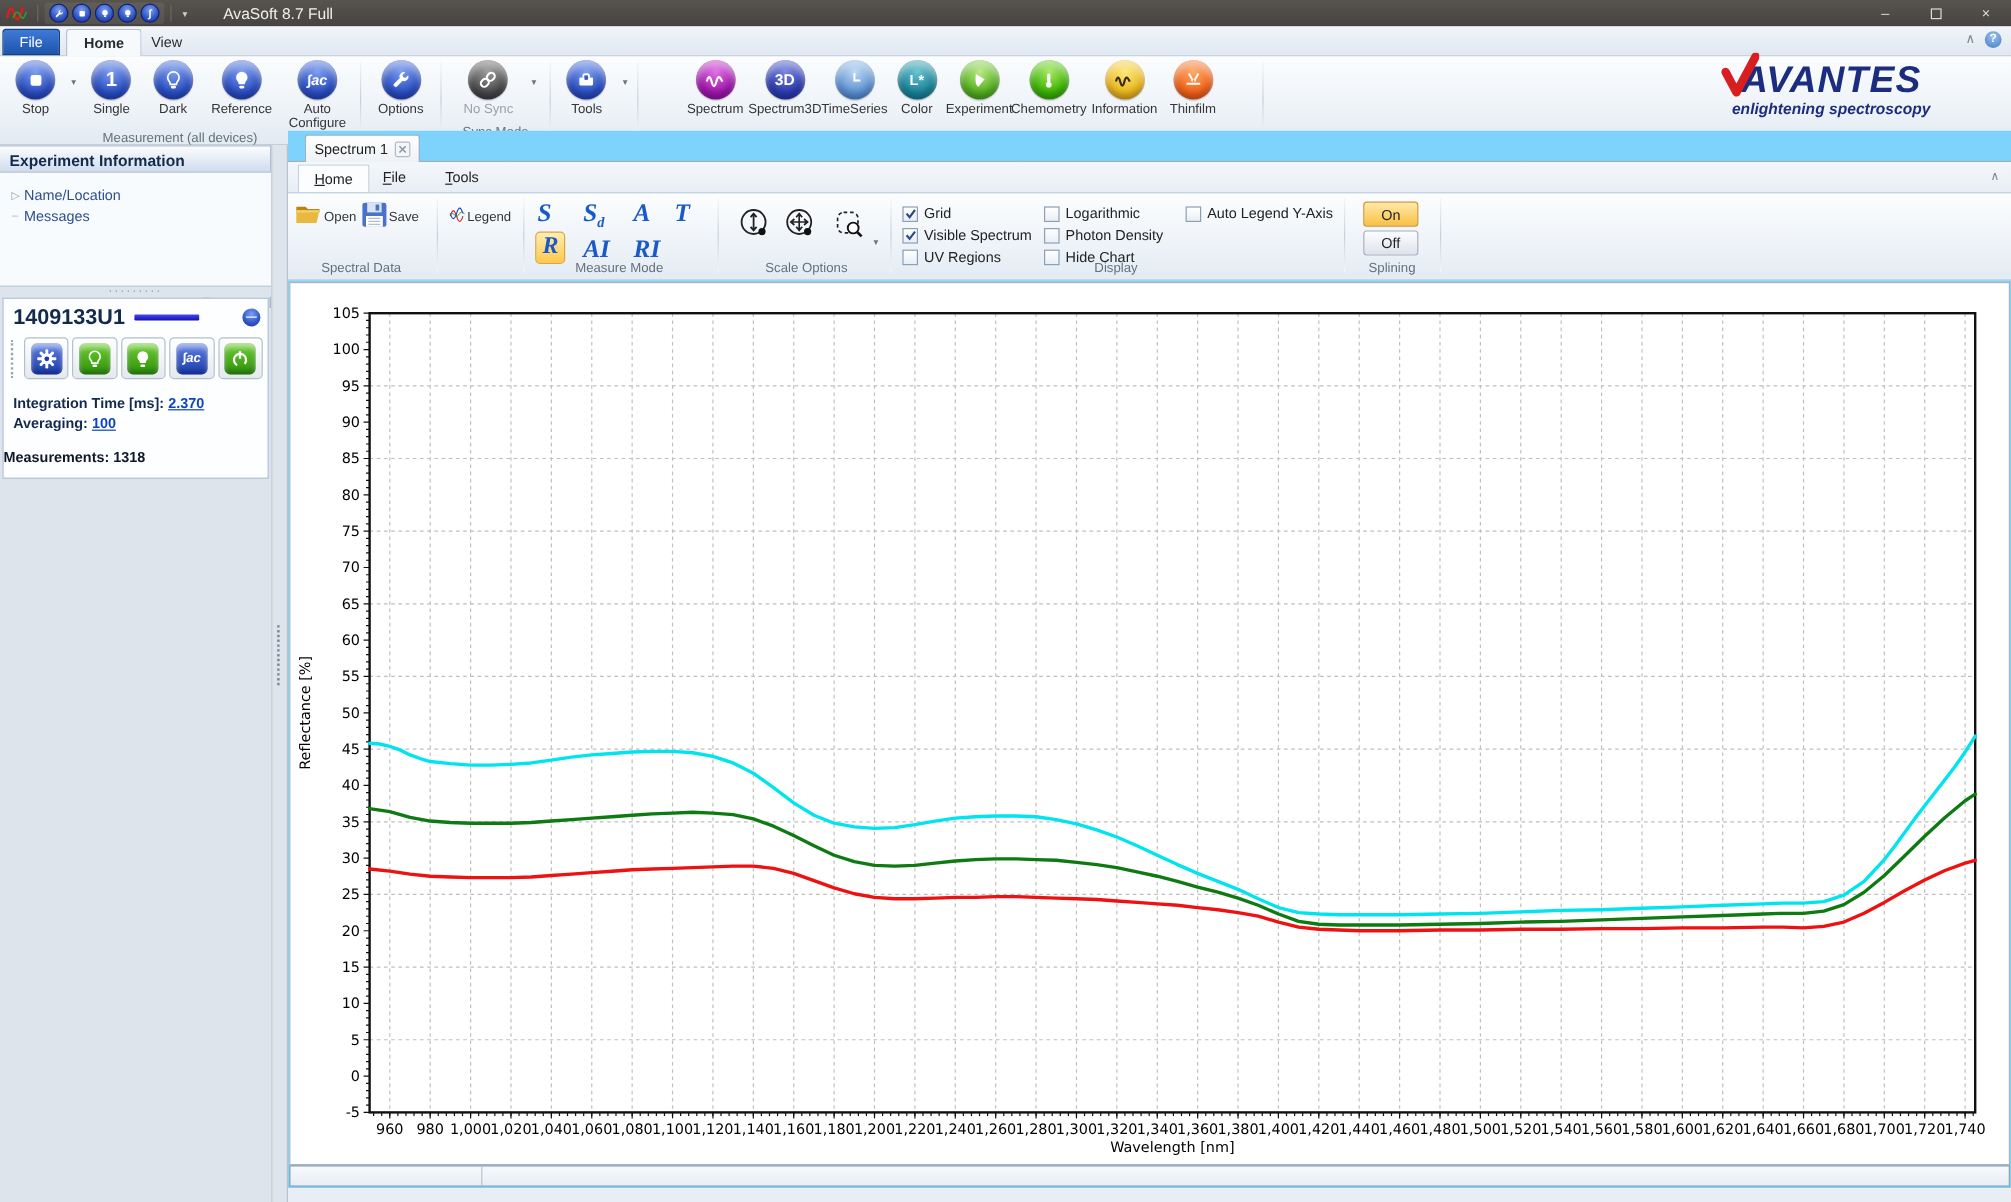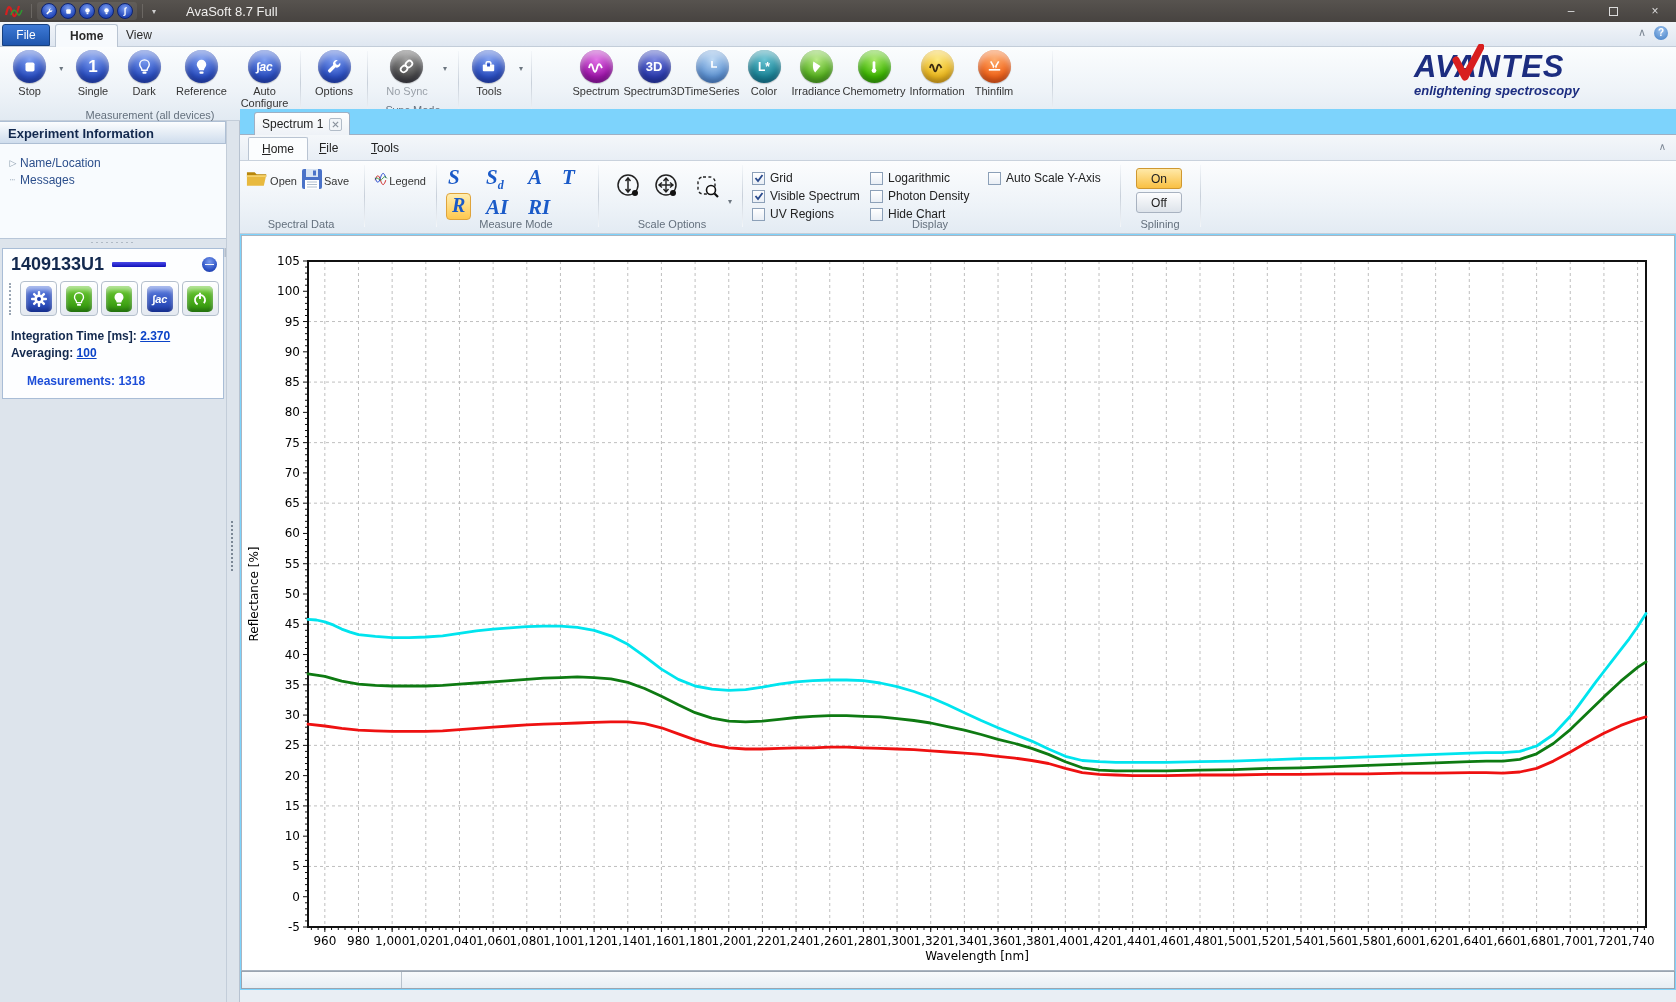--- a/index.html
+++ b/index.html
@@ -41,21 +41,21 @@
   .c-mag    { background:radial-gradient(circle at 50% 30%,#e070e6,#a017aa 60%,#7c0c86); }
   .c-navy   { background:radial-gradient(circle at 50% 30%,#7884e0,#2c3cae 60%,#1a2a8c); }
   .c-lblue  { background:radial-gradient(circle at 50% 30%,#bcd8f4,#5e93d2 60%,#3c72b4); }
   .c-teal   { background:radial-gradient(circle at 50% 30%,#66c2d2,#1b8496 60%,#0e6a7c); }
   .c-grn1   { background:radial-gradient(circle at 50% 30%,#b8ea86,#56b01e 60%,#3a8c10); }
   .c-grn2   { background:radial-gradient(circle at 50% 30%,#a8e868,#3cb400 60%,#2a9000); }
   .c-yel    { background:radial-gradient(circle at 50% 30%,#fce87c,#ecb81e 60%,#c88f06); }
   .c-org    { background:radial-gradient(circle at 50% 30%,#fcaa6a,#f2641a 60%,#d44406); }
   .ctext { color:#fff; font-weight:bold; font-size:13px; }
   .dropcaret { font-size:8px; color:#6c7680; margin-top:14px; }
-  .brand { position:absolute; right:2px; top:52px; width:260px; text-align:left; }
+  .brand { position:absolute; right:20px; top:52px; width:260px; text-align:center; }
   .brand .bname { position:relative; font-size:31px; font-weight:bold; font-style:italic; color:#1c2d80; letter-spacing:1px; line-height:30px; font-family:"Liberation Sans", sans-serif; }
   .brand svg.check { position:absolute; left:36px; top:-8px; }
   .brand .btag { font-size:13px; font-weight:bold; font-style:italic; color:#1c2d80; margin-top:1px; }
 
   
   .sidebar { position:absolute; left:0; top:121px; width:226px; height:881px; background:#dde4ec; overflow:hidden; }
   .exp-header { height:23px; background:linear-gradient(#fcfdfe,#cfdded); border:1px solid #aebfd4; border-left:none; padding:4px 8px; font-weight:bold; font-size:13px; color:#13294e; }
   .tree { background:#f8fbfe; border-bottom:1px solid #b8c6d8; height:95px; padding:10px 6px; }
   .treeitem { display:flex; align-items:center; height:17px; color:#2c4f8c; font-size:12px; }
   .tree-arrow { color:#8899aa; font-size:9px; width:14px; text-align:center; }
@@ -68,21 +68,21 @@
   .devbar { width:54px; height:5px; background:linear-gradient(#4a4ae8,#1111b8); margin-left:8px; border-radius:1px; }
   .devmin { margin-left:auto; width:15px; height:15px; border-radius:50%; background:radial-gradient(circle at 50% 32%,#7c9df0,#2d52c4 62%,#16309c); color:#fff; font-size:9px; text-align:center; line-height:14px; font-weight:bold; }
   .devicons { display:flex; align-items:center; gap:3px; padding:4px 4px 4px 6px; }
   .grip-v { width:5px; height:32px; border-left:2px dotted #9aa6b4; margin-right:3px; }
   .devbtn { width:39px; height:35px; border:1px solid #b4bfcc; border-radius:4px; background:linear-gradient(#ffffff,#e4e9f0); display:flex; align-items:center; justify-content:center; }
   .miniic { width:26px; height:26px; border-radius:5px; display:flex; align-items:center; justify-content:center; box-shadow:inset 0 4px 4px rgba(255,255,255,.5), inset 0 -3px 4px rgba(0,0,30,.25); }
   .mi-blue { background:linear-gradient(#5d7ee0,#1c3cae); }
   .mi-grn  { background:linear-gradient(#6ecc34,#2d9208); }
   .devtxt { padding:8px 8px 0 8px; font-size:12px; color:#13294e; font-weight:bold; line-height:17px; }
   .devtxt .val { color:#0b43c8; text-decoration:underline; }
-  .devmeas { padding:12px 8px 0 24px; font-size:12px; color:#1d4ed8; font-weight:bold; }
+  .devmeas { padding:12px 8px 0 0; font-size:12px; color:#0f172a; font-weight:bold; }
 
   
   .vsplit { position:absolute; left:226px; top:121px; width:14px; height:881px; background:#dde4ec; border-left:1px solid #c3cdd9; border-right:1px solid #b7c2d0; }
   .vsplit .dots { position:absolute; left:4px; top:400px; height:50px; border-left:2px dotted #7c8896; }
 
   
   .doc { position:absolute; left:240px; top:109px; width:1436px; height:881px; background:#7dd3fc; }
   .doctab { position:absolute; left:14px; top:3px; height:23px; background:linear-gradient(#fefefe,#eef2f7); border:1px solid #9fb0c4; border-bottom:none; border-radius:3px 3px 0 0; display:flex; align-items:center; padding:0 7px; gap:6px; font-size:12px; color:#222; z-index:2; }
   .doctab-close { width:13px; height:13px; border:1px solid #b2bcc8; border-radius:2px; background:#f2f5f9; display:flex; align-items:center; justify-content:center; }
   .docstrip-line { position:absolute; left:0; top:25px; width:1436px; height:1px; background:#9fb0c4; }
@@ -305,21 +305,21 @@
             <span class="ctext" style="font-size:12px;">L*</span>
           </span>
         <span class="lbl">Color</span>
       </div>
       <div class="rbtn">
         <span class="c c-grn1">
             <svg width="18" height="18" viewBox="0 0 20 20">
               <path d="M7 4l8 5-6 7C7 14 6 11 7 4z" fill="#fff"></path>
             </svg>
           </span>
-        <span class="lbl">Irradiance</span>
+        <span class="lbl">Experiment</span>
       </div>
       <div class="rbtn">
         <span class="c c-grn2">
             <svg width="18" height="18" viewBox="0 0 20 20">
               <rect x="8.5" y="3.5" width="3" height="9" rx="1.5" fill="#fff"></rect>
               <circle cx="10" cy="14" r="2.6" fill="#fff"></circle>
             </svg>
           </span>
         <span class="lbl">Chemometry</span>
       </div>
@@ -548,21 +548,21 @@
           <span>Photon Density</span>
         </div>
         <div class="chk">
           <span class="box"></span>
           <span>Hide Chart</span>
         </div>
       </div>
     <div class="chkcol" style="left:748px; width:130px;">
         <div class="chk">
           <span class="box"></span>
-          <span>Auto Scale Y-Axis</span>
+          <span>Auto Legend Y-Axis</span>
         </div>
       </div>
     <div class="dcap" style="left:560px; width:260px;">Display</div>
     <div class="dsep" style="left:880px;"></div>
 
     <div class="splbtn on" style="left:896px; top:7px; position:absolute;">On</div>
     <div class="splbtn off" style="left:896px; top:31px; position:absolute;">Off</div>
     <div class="dcap" style="left:880px; width:80px;">Splining</div>
     <div class="dsep" style="left:960px;"></div>
   </div>

